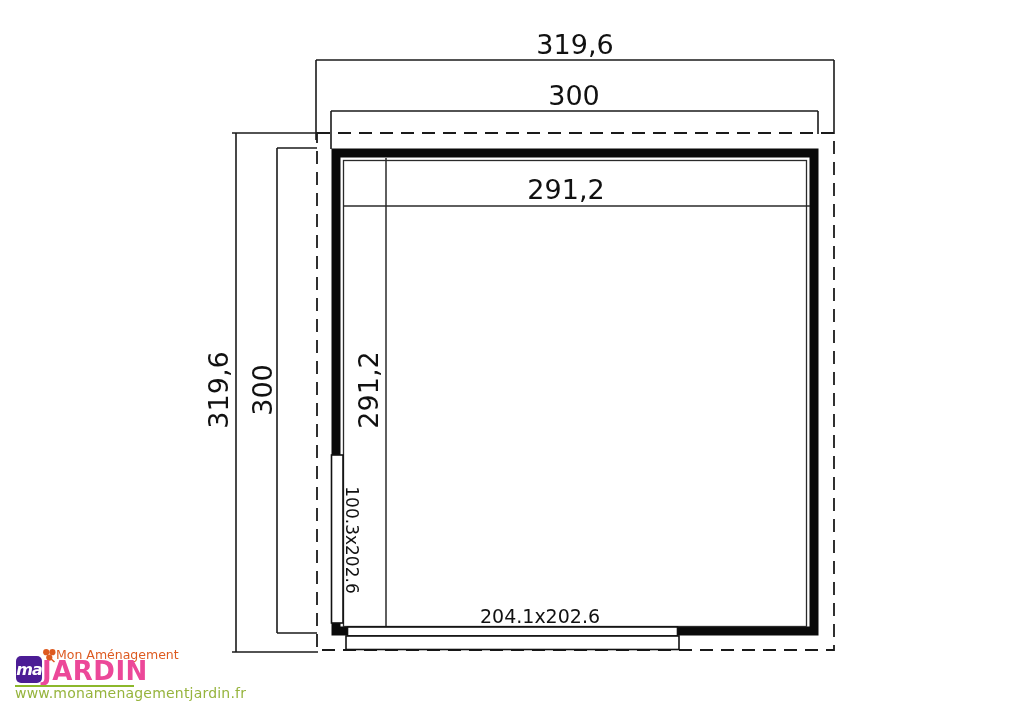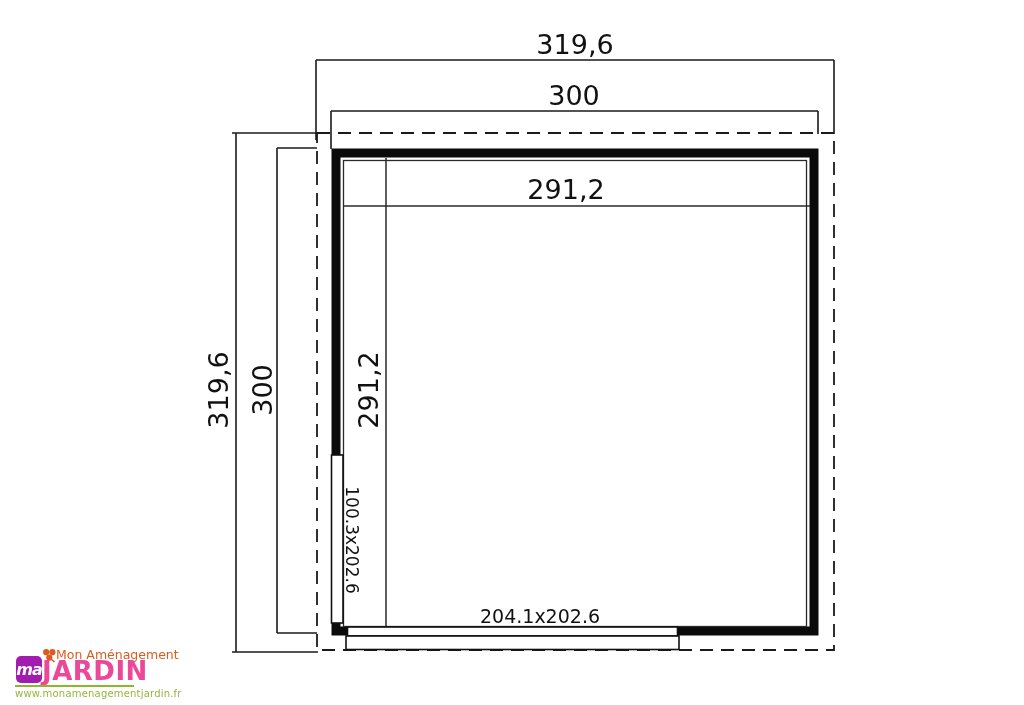--- a/index.html
+++ b/index.html
@@ -12,36 +12,36 @@
     position:absolute;color:#111;font-size:27px;line-height:1;
     transform:translate(-50%,-50%);white-space:nowrap;
   }
   .dim.rot-ccw{transform:translate(-50%,-50%) rotate(-90deg);}
   .dim.rot-cw{transform:translate(-50%,-50%) rotate(90deg);}
   .opening-label-side{font-size:17px;}
   .opening-label-front{font-size:19px;}
   
   .logo-square{
     position:absolute;left:16px;top:656px;width:26px;height:27px;
-    background:#a21caf;border-radius:5px;color:#fff;
+    background:#4c1d95;border-radius:5px;color:#fff;
     display:flex;align-items:center;justify-content:center;
     font-size:16px;font-weight:bold;font-style:italic;letter-spacing:-1px;
   }
   .logo-clover{position:absolute;left:41px;top:647px;}
   .logo-tagline{
     position:absolute;left:56px;top:648px;font-size:12.5px;line-height:13px;
     color:#DD5A20;white-space:nowrap;
   }
   .logo-brand{
     position:absolute;left:42px;top:658px;font-size:26px;line-height:1;
     font-weight:bold;color:#ec4899;letter-spacing:0.5px;white-space:nowrap;
   }
   .logo-rule{position:absolute;left:15px;top:685px;width:119px;height:2px;background:#8CB82B;}
   .logo-url{
-    position:absolute;left:15px;top:688px;font-size:10px;line-height:11px;
+    position:absolute;left:15px;top:688px;font-size:14px;line-height:11px;
     color:#96B43D;letter-spacing:0.2px;white-space:nowrap;
   }
 </style>
 </head>
 <body>
 
 <div class="canvas">
 
   <svg class="plan-svg" width="1024" height="705" viewBox="0 0 1024 705">
 

